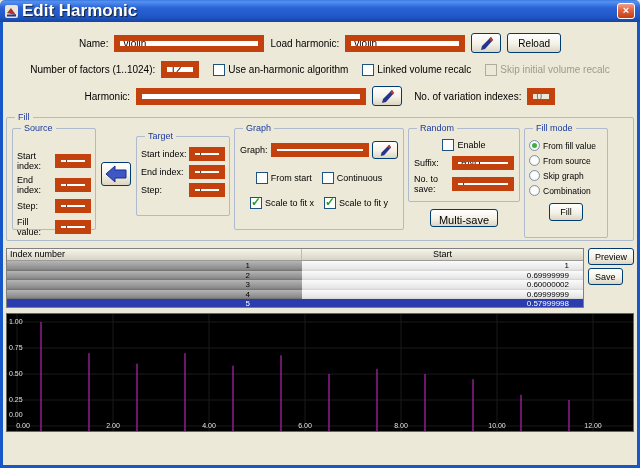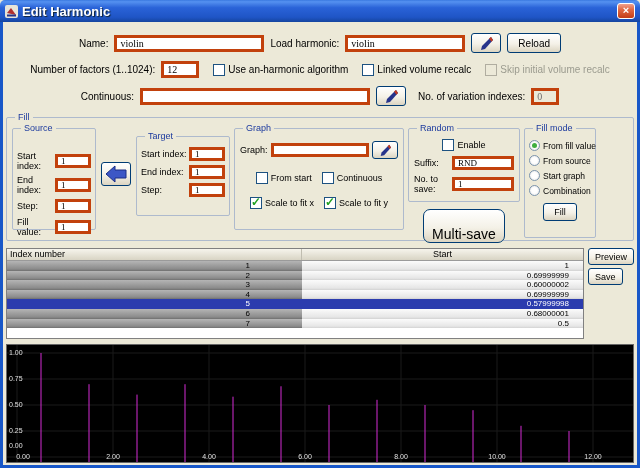--- a/index.html
+++ b/index.html
@@ -1,26 +1,26 @@
 <!DOCTYPE html>
 <html><head>
 <meta charset="utf-8">
 <style>
 *{box-sizing:border-box;margin:0;padding:0;font-family:"Liberation Sans",sans-serif;}
 html,body{width:640px;height:468px;overflow:hidden;background:#ece9d8;}
 .window{width:640px;height:468px;}
 .titlebar{height:22px;display:flex;align-items:center;padding:0 5px;gap:4px;border-radius:5px 5px 0 0;
   background:linear-gradient(180deg,#3a79e0 0%,#5591f0 8%,#2a63d8 35%,#1f55c6 78%,#15459f 100%);}
-.title{color:#fff;font-size:13px;font-weight:bold;text-shadow:1px 1px 1px #123;flex:1;}
+.title{color:#fff;font-size:17px;font-weight:bold;text-shadow:1px 1px 1px #123;flex:1;}
 .close-btn{width:18px;height:16px;border:1px solid #fff;border-radius:3px;cursor:default;
   background:linear-gradient(180deg,#f0a08c,#e06844 40%,#c33c16);color:#fff;font-size:11px;line-height:13px;text-align:center;font-weight:bold;}
 .frame{height:446px;border-left:3px solid #1857c8;border-right:3px solid #1857c8;border-bottom:3px solid #1857c8;background:#ece9d8;padding:3px 3px 0;}
 .frow{display:flex;align-items:center;justify-content:center;gap:6px;font-size:10px;margin-top:8px;}
 .lbl{color:#000;white-space:nowrap;}
-.tb{height:17px;border:3px solid #c2410c;background:#fff;font-size:10px;padding:0 3px;font-family:Liberation Serif, serif;}
+.tb{height:17px;border:6px solid #c2410c;background:#fff;font-size:10px;padding:0 3px;font-family:Liberation Sans, sans-serif;}
 .tb.ro{background:#ece9d8;color:#6d6d6d;}
 .w150{width:150px}.w120{width:120px}.w38{width:38px}.w230{width:230px}.w28{width:28px}
 .btn{height:20px;border:1px solid #003c74;border-radius:3px;font-family:inherit;cursor:default;
   background:linear-gradient(180deg,#ffffff,#f4f1e7 55%,#dcd5c2);font-size:10px;padding:0 10px;}
 .ibtn{width:30px;height:20px;border:1px solid #003c74;border-radius:3px;padding:0;
   background:linear-gradient(180deg,#ffffff,#f4f1e7 55%,#dcd5c2);display:flex;align-items:center;justify-content:center;}
 .gb{position:relative;border:1px solid #aebacd;border-radius:2px;}
 .gb>.gl{position:absolute;top:-6px;left:8px;background:#ece9d8;padding:0 3px;font-size:9px;color:#1c3a9e;white-space:nowrap;}
 .fill-group{margin-top:11px;height:124px;padding:10px 5px 0;display:flex;gap:4px;align-items:flex-start;}
 .field{display:flex;align-items:center;justify-content:space-between;font-size:9px;margin-bottom:4px;gap:2px;}
@@ -40,26 +40,26 @@
 .cbx.on::after{content:"\2713";position:absolute;left:0;top:-3px;font-size:12px;color:#21a121;font-weight:bold;}
 .cb.dis{color:#9b9b8f;}
 .cb.dis .cbx{border-color:#b0ada0;background:#ece9d8;}
 .rd{width:11px;height:11px;border-radius:50%;border:1px solid #7b94ad;background:radial-gradient(#fff 40%,#e2e2e2);display:inline-block;position:relative;flex:none;}
 .rd.on::after{content:"";position:absolute;left:2px;top:2px;width:5px;height:5px;border-radius:50%;background:#3fae3f;}
 .col-random-wrap{width:112px;display:flex;flex-direction:column;}
 .col-random{height:74px;padding:10px 5px 0;}
 .rand-enable{display:flex;justify-content:center;margin-bottom:5px;font-size:9px;}
 .rand-field{display:flex;align-items:center;justify-content:space-between;font-size:9px;margin-bottom:4px;}
 .rand-field .tb{width:62px;height:14px;font-size:9px;}
-.multisave{margin:7px auto 0;height:18px;font-size:14px;padding:16px 8px;border-radius:7px;}
-.col-fillmode{width:72px;height:110px;padding:11px 4px 12px;}
+.multisave{margin:7px auto 0;height:18px;font-size:11px;padding:4px 8px;}
+.col-fillmode{width:84px;height:110px;padding:11px 4px 12px;}
 .fm-opt{display:flex;align-items:center;gap:3px;font-size:8.5px;margin-bottom:4px;white-space:nowrap;}
 .fill-btn{display:block;margin:7px auto 0;height:18px;font-size:9px;padding:0 10px;}
 .table-area{display:flex;margin-top:7px;}
-.grid{width:580px;height:91px;border:1px solid #808080;background:#fff;overflow:hidden;}
+.grid{width:580px;height:60px;border:1px solid #808080;background:#fff;overflow:hidden;}
 .ghead{display:flex;height:12px;background:linear-gradient(180deg,#f6f4ec,#d8d4c4);border-bottom:1px solid #9a9a9a;font-size:9px;}
 .th-idx{width:295px;padding-left:3px;border-right:1px solid #c0bdb0;line-height:11px;}
 .th-fac{flex:1;text-align:center;line-height:11px;}
 .trow{display:flex;height:9.6px;line-height:9.6px;font-size:8px;}
 .tc-idx{width:295px;text-align:right;padding-right:52px;background:linear-gradient(180deg,#b5b5b5,#8b8b8b 80%,#6f6f6f);}
 .tc-fac{flex:1;text-align:right;padding-right:14px;background:linear-gradient(180deg,#fbfbfb,#e6e6e6 80%,#d2d2d2);}
 .trow.sel .tc-idx,.trow.sel .tc-fac{background:#2b3cae;color:#fff;}
 .side-btns{display:flex;flex-direction:column;gap:3px;margin-left:4px;align-items:flex-start;}
 .side-btns .btn{height:17px;font-size:9px;padding:0 6px;}
 .chart{width:628px;height:119px;margin:5px auto 0;background:#000;border:1px solid #666;}
@@ -110,21 +110,21 @@
         <span class="cbx"></span>
         <span>Linked volume recalc</span>
       </label>
       <label class="cb dis" style="margin-left:8px">
         <span class="cbx"></span>
         <span>Skip initial volume recalc</span>
       </label>
     </div>
 
     <div class="frow">
-      <span class="lbl">Continuous:</span>
+      <span class="lbl">Harmonic:</span>
       <input class="tb w230" value="" style="">
       <button class="ibtn">
         <span style="display:inline-flex;">
           <svg width="16" height="14" viewBox="0 0 16 14">
               <path d="M13 1l2 3-8 9-4 1 1-4z" fill="#27348b"></path>
               <path d="M13 1l2 3-1.5 1.7L11 2.5z" fill="#c23b22"></path>
             </svg>
         </span>
       </button>
       <span class="lbl" style="margin-left:6px">No. of variation indexes:</span>
@@ -242,21 +242,21 @@
         <label class="fm-opt">
           <span class="rd on"></span>
           <span>From fill value</span>
         </label>
         <label class="fm-opt">
           <span class="rd"></span>
           <span>From source</span>
         </label>
         <label class="fm-opt">
           <span class="rd"></span>
-          <span>Start graph</span>
+          <span>Skip graph</span>
         </label>
         <label class="fm-opt">
           <span class="rd"></span>
           <span>Combination</span>
         </label>
         <button class="btn fill-btn">Fill</button>
       </div>
     </div>
 
     <div class="table-area">

